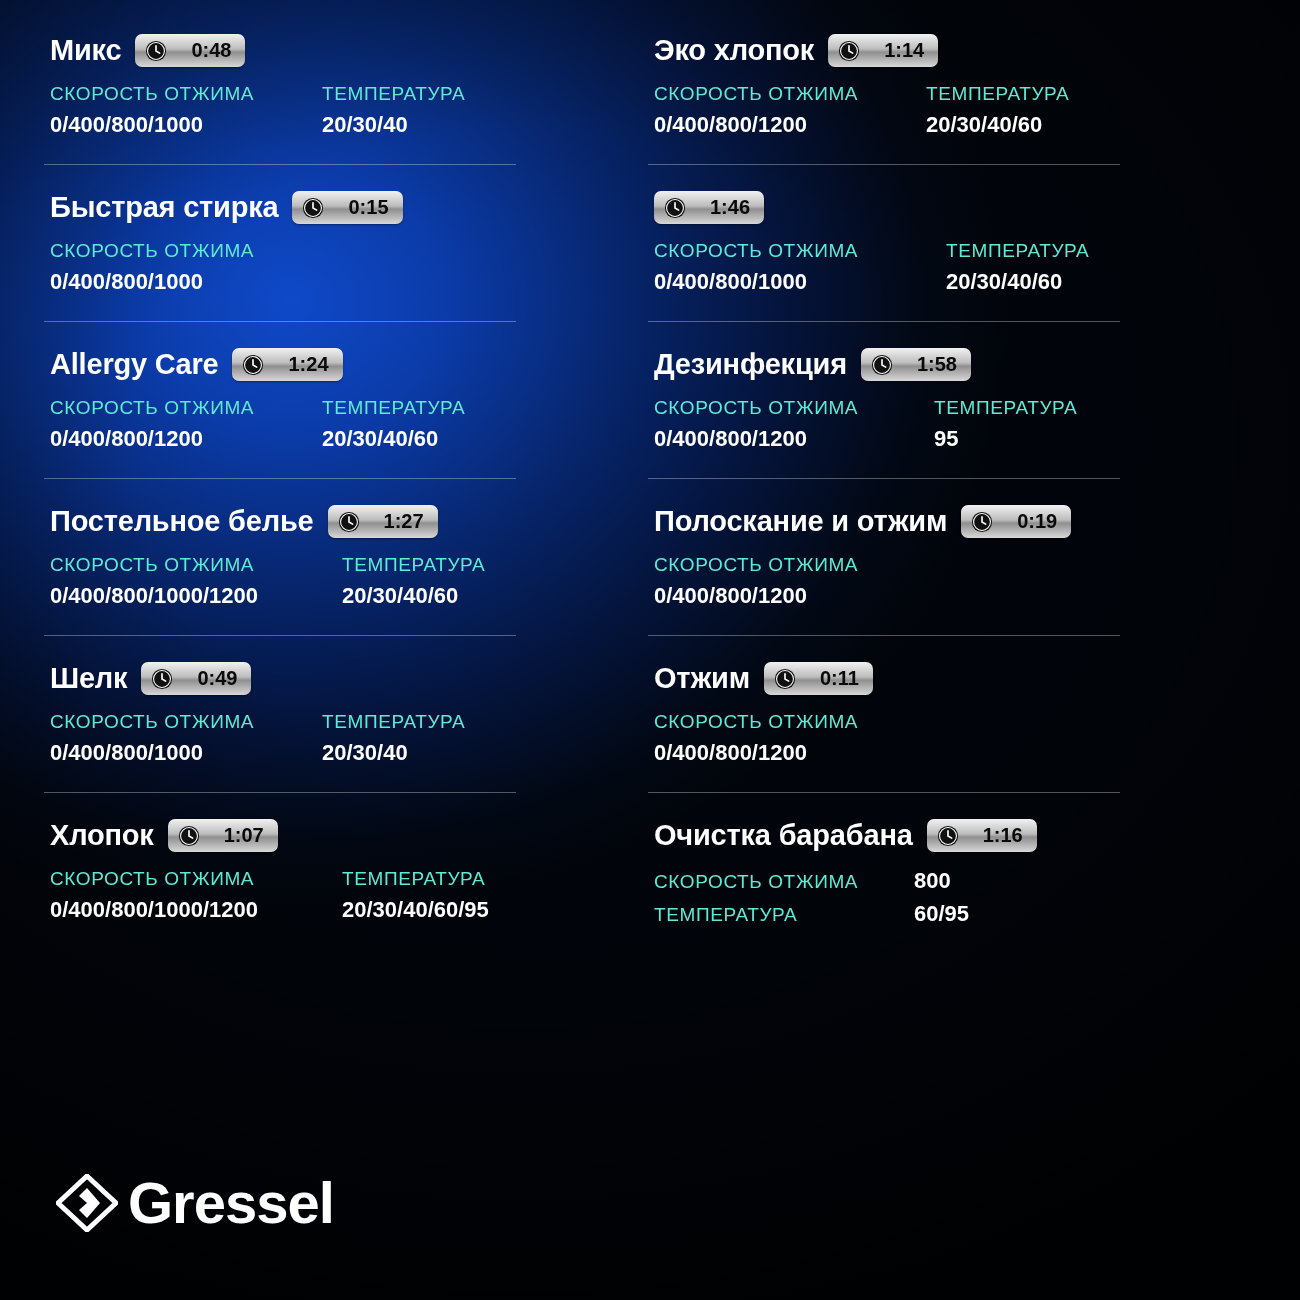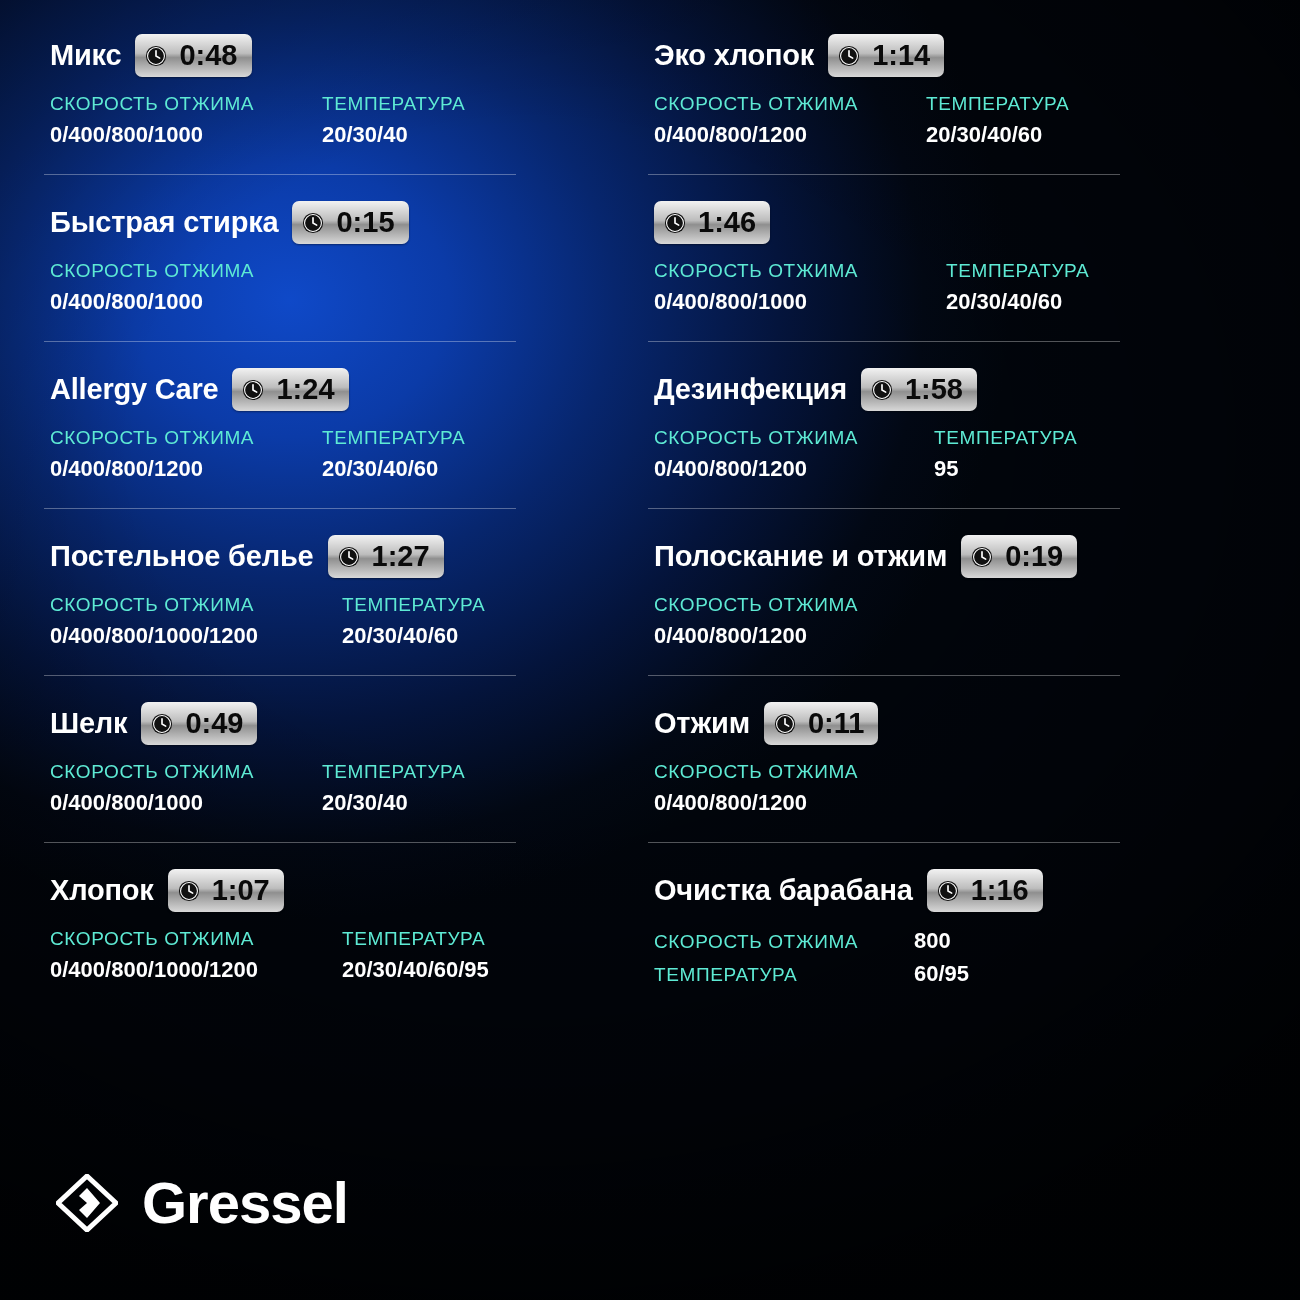--- a/index.html
+++ b/index.html
@@ -42,26 +42,26 @@
   }
   .prog-name {
     font-size: 29px;
     font-weight: bold;
     letter-spacing: -0.2px;
     white-space: nowrap;
   }
   .badge {
     display: inline-flex;
     align-items: center;
-    gap: 12px;
+    gap: 24px;
     padding: 5px 14px 5px 10px;
     border-radius: 7px;
     background: linear-gradient(180deg, #f2f2f2 0%, #bdbdbd 45%, #8f8f8f 55%, #d8d8d8 100%);
     color: #0a0a0a;
-    font-size: 29px;
+    font-size: 20px;
     font-weight: bold;
     box-shadow: 0 1px 2px rgba(0,0,0,0.4);
   }
   .badge svg { display: block; }
   .specs {
     display: flex;
     gap: 0px;
   }
   .spec { display: flex; flex-direction: column; }
   .spec-label {
@@ -89,21 +89,21 @@
   .specs-inline { display: flex; flex-direction: column; gap: 7px; }
   .specs-inline .row { display: flex; align-items: baseline; gap: 22px; }
   .specs-inline .spec-label { margin-bottom: 0; }
 
   .logo {
     position: absolute;
     left: 56px;
     bottom: 64px;
     display: flex;
     align-items: center;
-    gap: 24px;
+    gap: 10px;
   }
   .logo-mark { width: 62px; height: 58px; }
   .logo-text {
     font-size: 58px;
     font-weight: bold;
     letter-spacing: -1px;
     color: #ffffff;
   }
 </style>
 </head>

